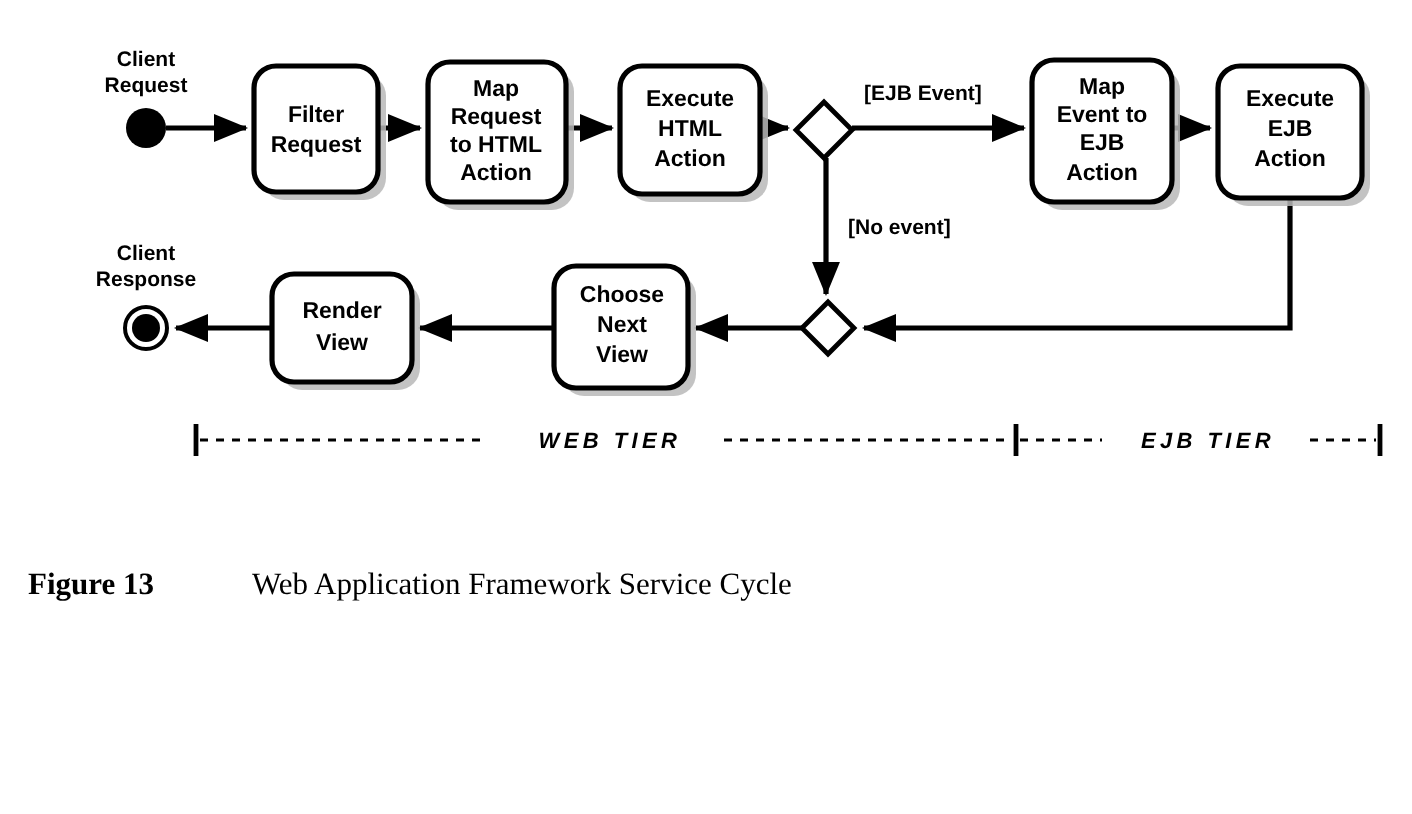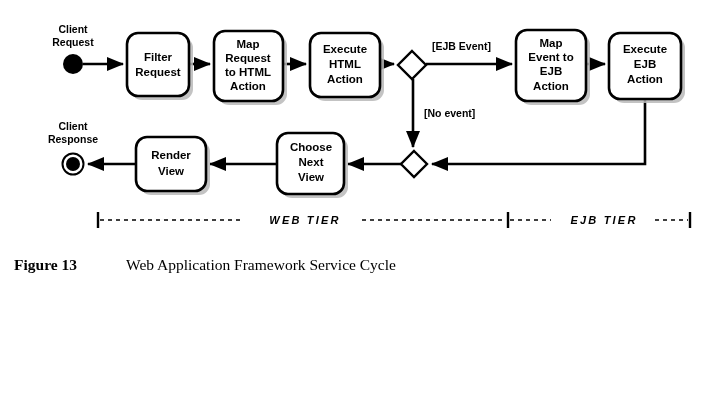--- a/index.html
+++ b/index.html
@@ -104,20 +104,21 @@
     width: 680px;
     font-family: "Liberation Serif", serif;
     font-size: 15.5px;
     color: #000000;
     white-space: nowrap;
   }
   .caption-label {
     font-weight: bold;
     display: inline-block;
     width: 112px;
+    margin-top: 28px;
   }
   .caption-text {
     font-weight: normal;
   }
 </style>
 </head>
 <body>
 
 <div id="figure-root">
 

